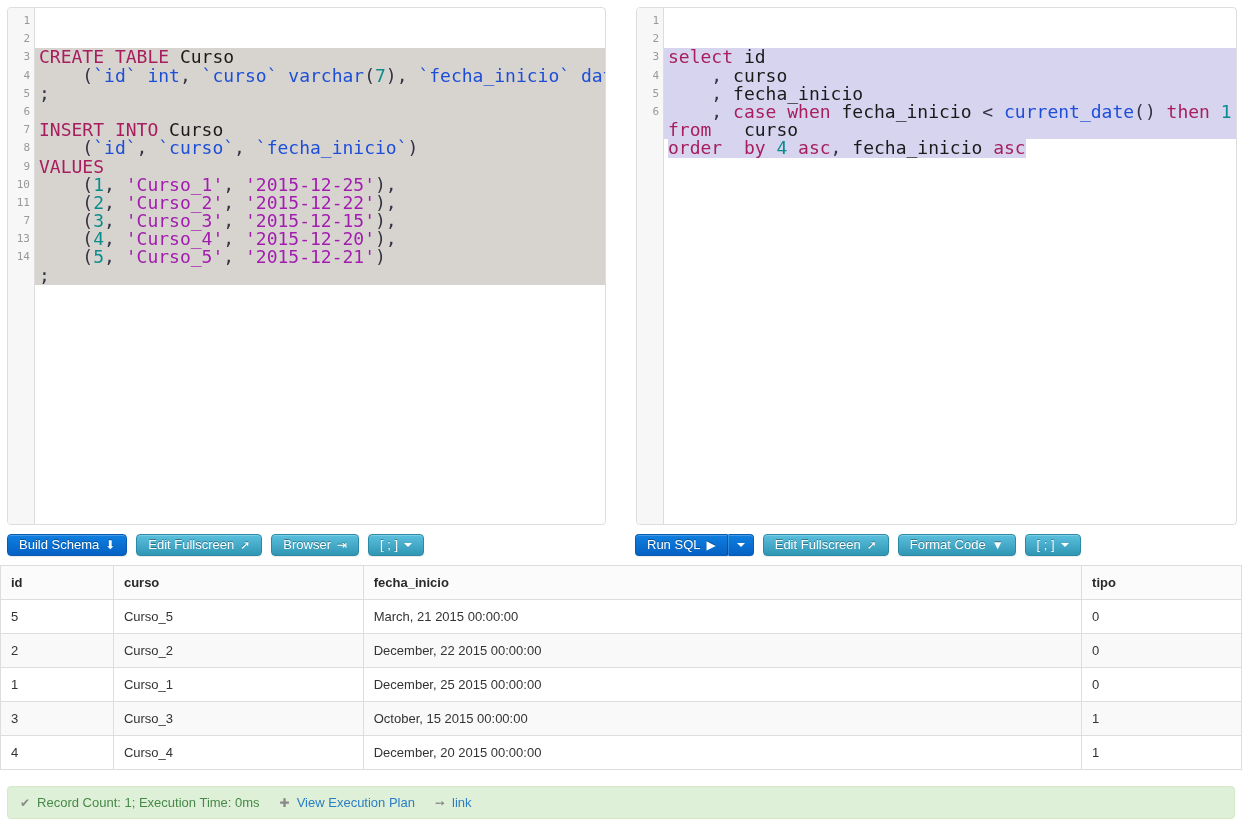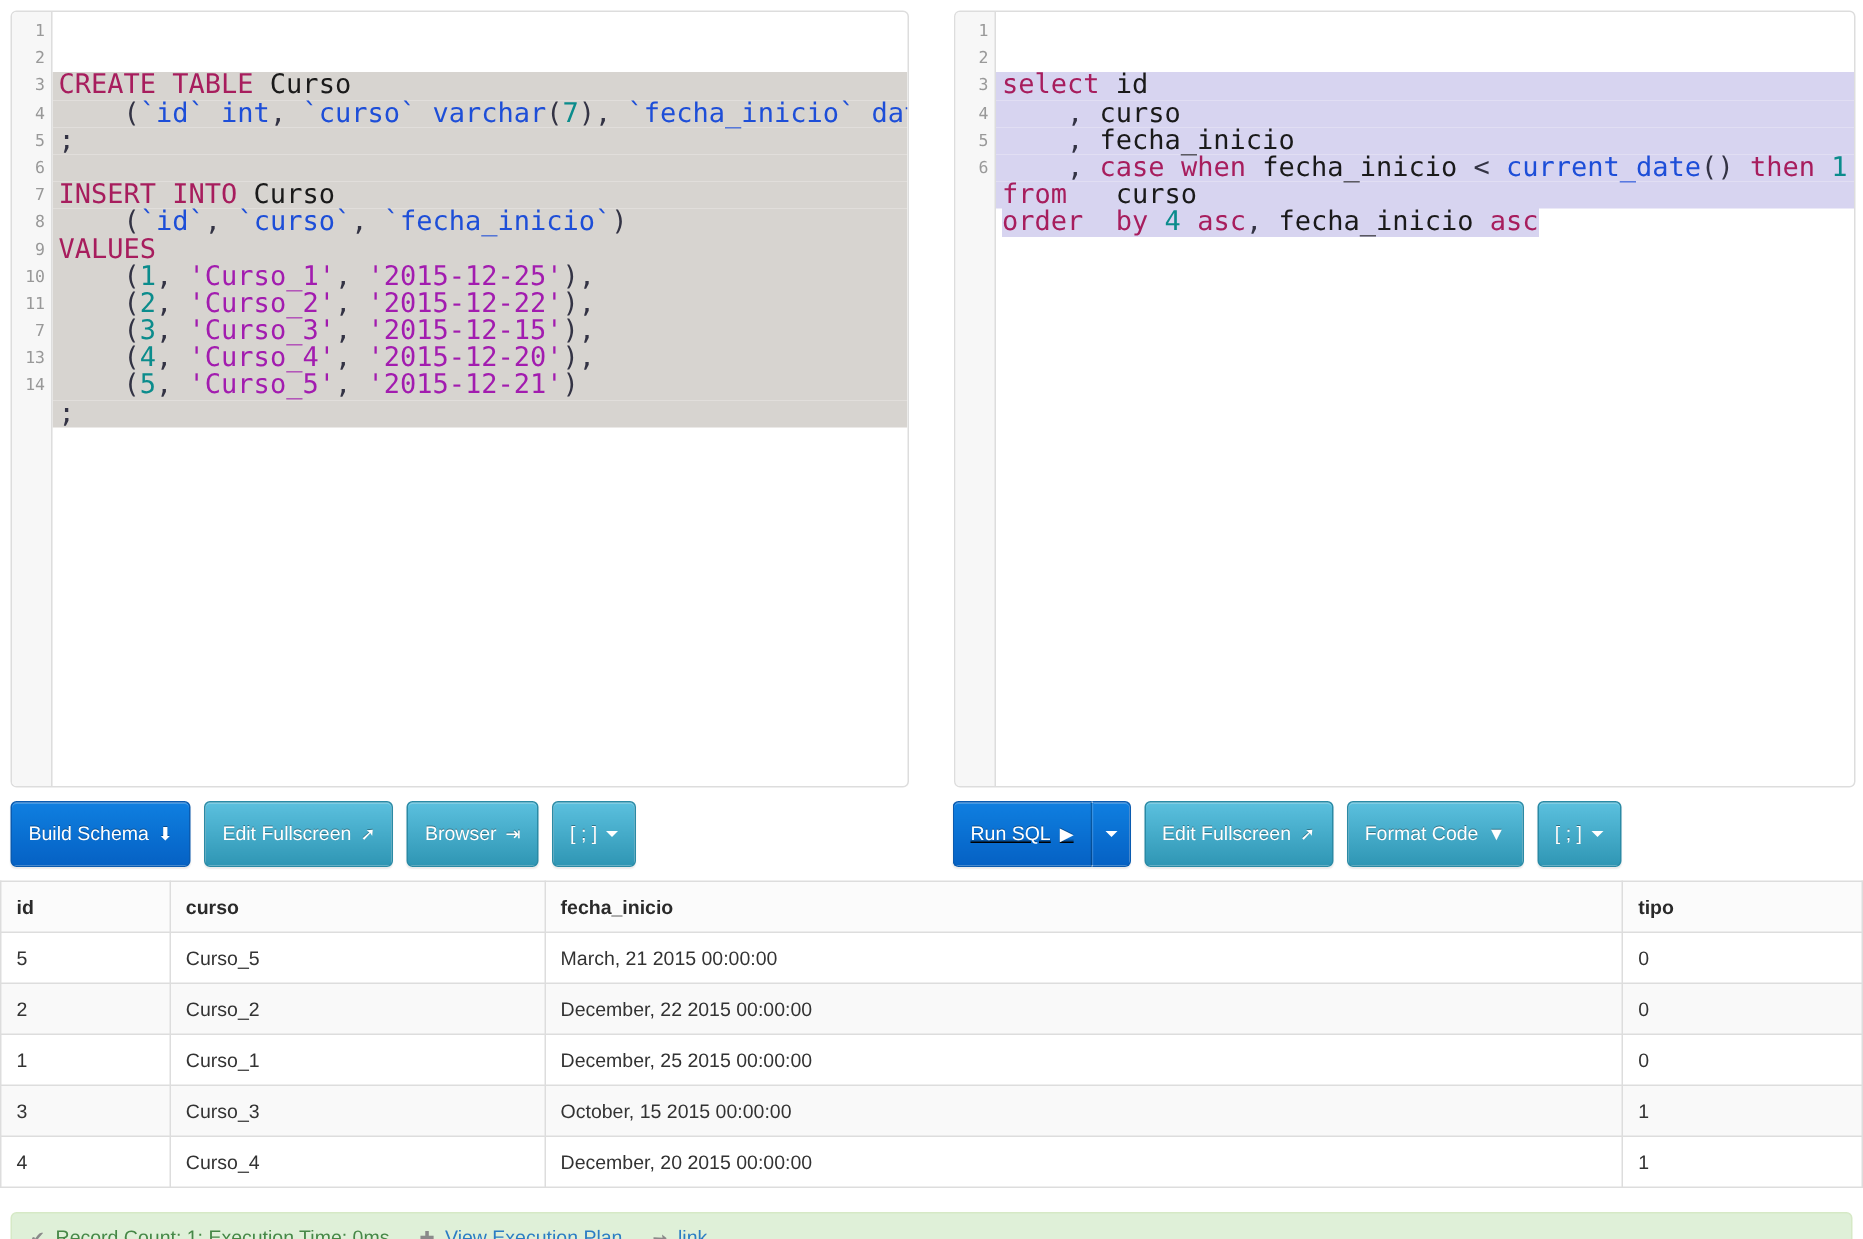--- a/index.html
+++ b/index.html
@@ -85,32 +85,32 @@
     border: 1px solid rgba(0,0,0,0.18);
     border-radius: 4px;
     padding: 5px 11px 6px 11px;
     line-height: 15px;
     cursor: pointer;
     white-space: nowrap;
     display: inline-flex;
     align-items: center;
     gap: 6px;
     box-shadow: inset 0 1px 0 rgba(255,255,255,0.22), 0 1px 1px rgba(0,0,0,0.08);
-    height: 44px;
+    height: 22px;
   }
   .btn-primary {
     background: linear-gradient(to bottom, #0f7fe0 0%, #0561c4 100%);
     border-color: #0a5bb0;
   }
   .btn-info {
     background: linear-gradient(to bottom, #5bc0de 0%, #2f96b4 100%);
     border-color: #2a8aa5;
     text-align: center;
   }
-  .btn-split { display: inline-flex; text-decoration: underline; }
+  .btn-split { display: inline-flex; }
   .btn-split .btn-main { border-top-right-radius: 0; border-bottom-right-radius: 0; border-right: 1px solid rgba(0,0,0,0.25); }
   .btn-split .btn-caret {
     border-top-left-radius: 0; border-bottom-left-radius: 0;
     padding: 5px 8px 6px 8px; border-left: 1px solid rgba(255,255,255,0.18);
   }
   .caret-dn {
     width: 0; height: 0;
     border-left: 4px solid transparent;
     border-right: 4px solid transparent;
     border-top: 4px solid #ffffff;

